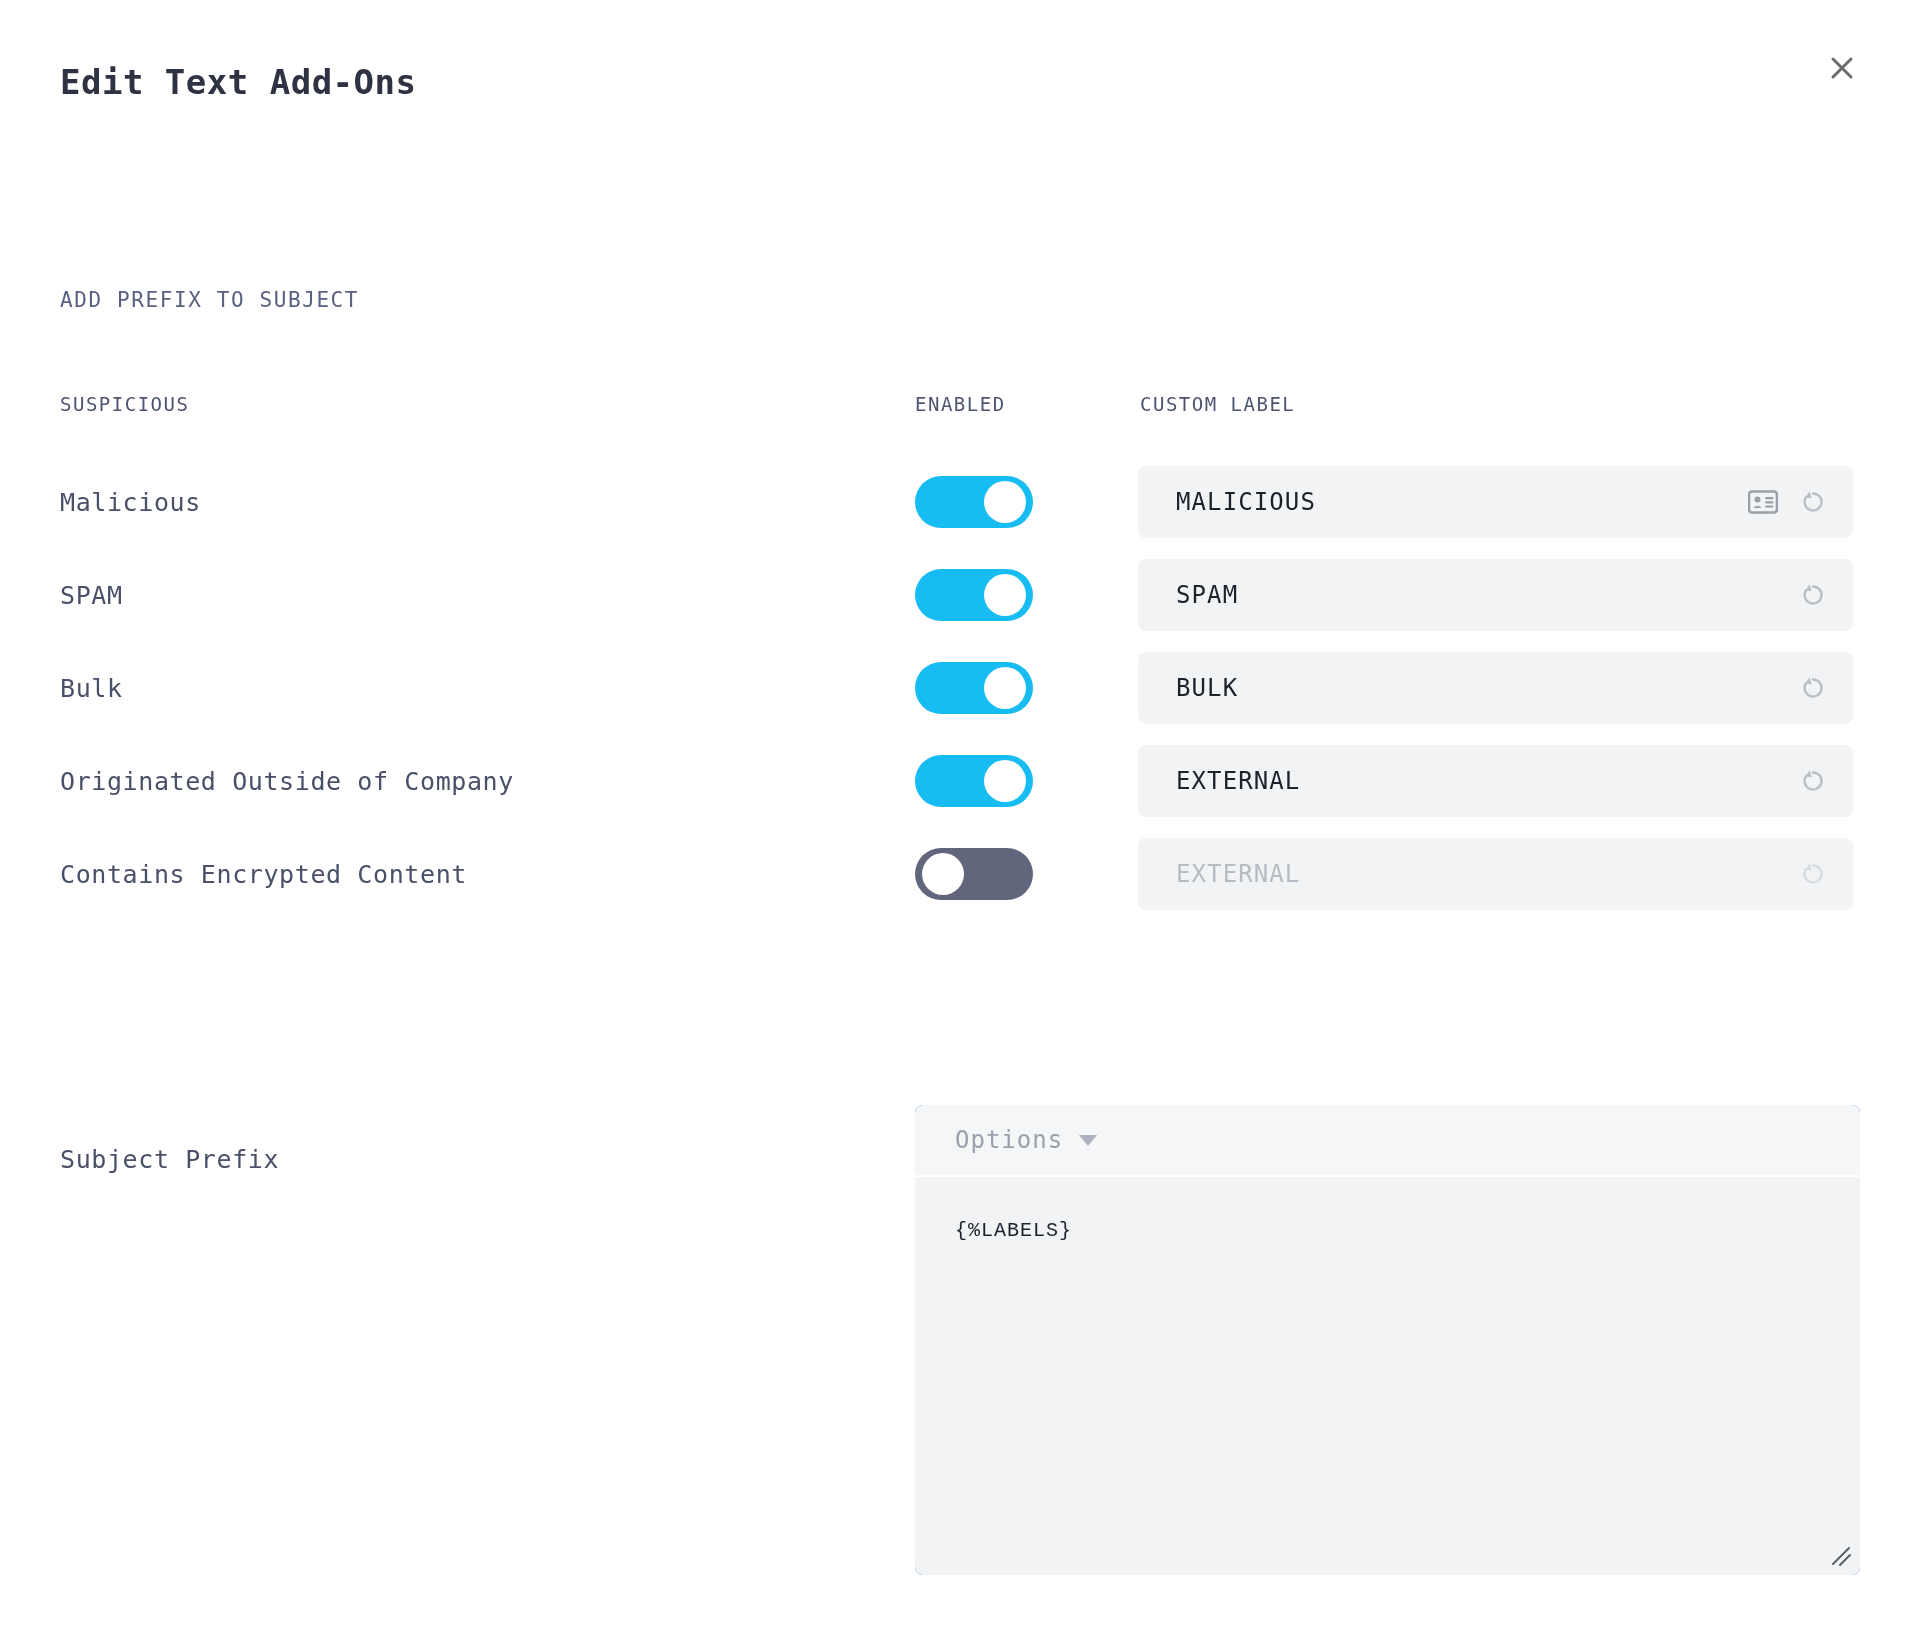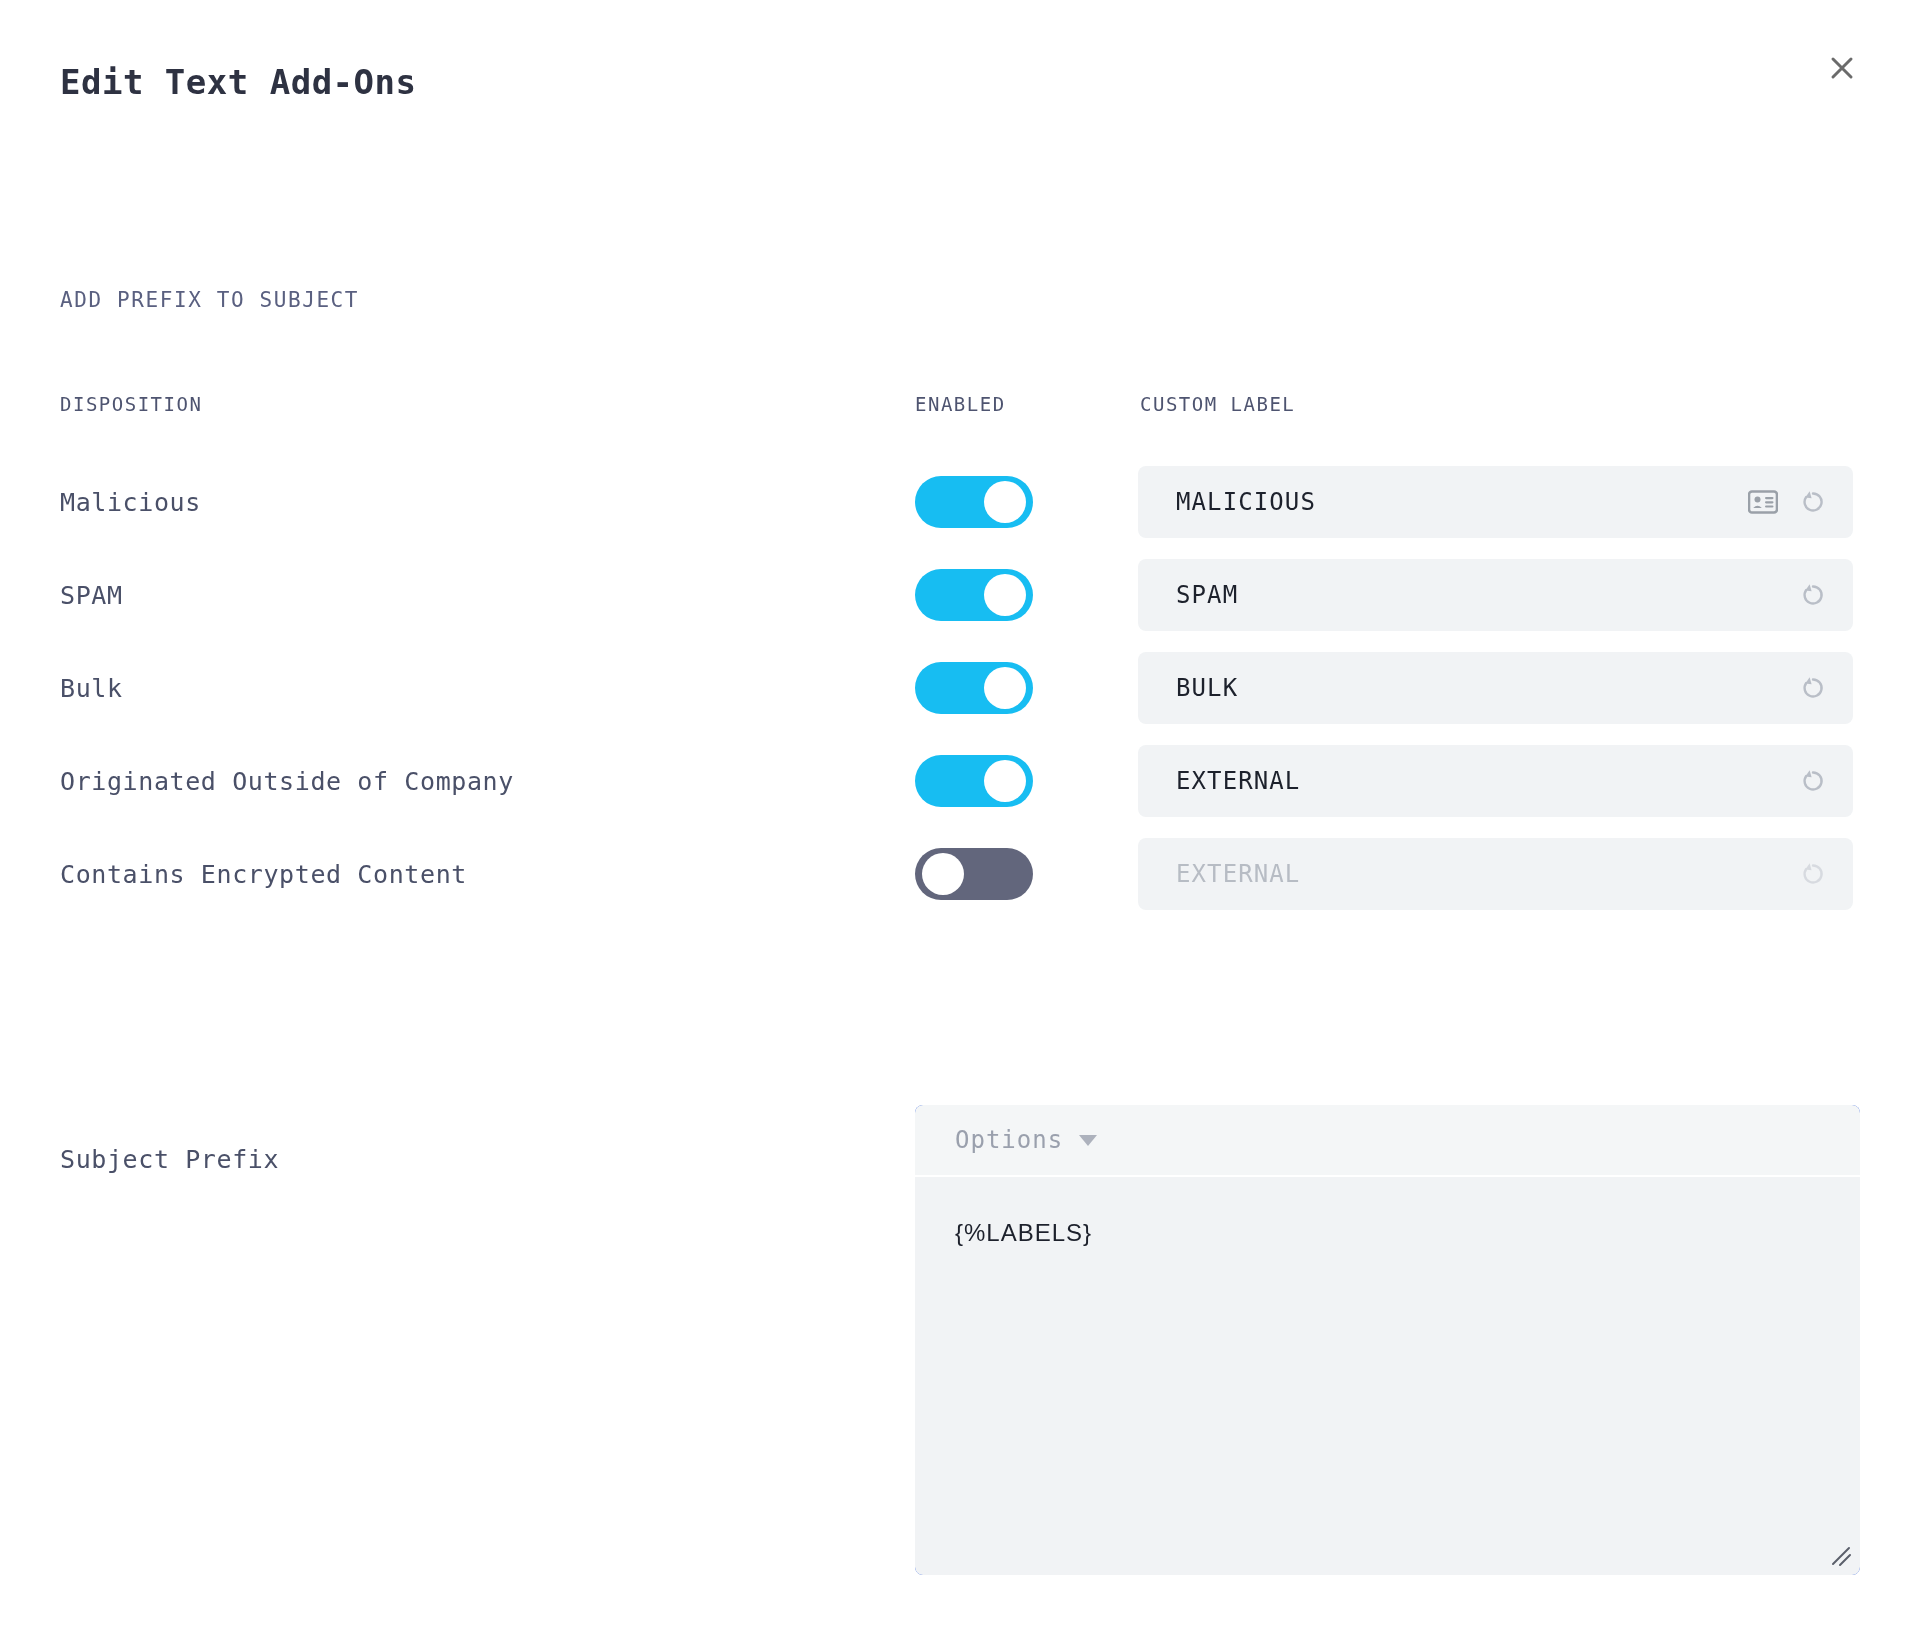--- a/index.html
+++ b/index.html
@@ -216,24 +216,24 @@
     border-top: 11px solid #adb2bd;
   }
 
   .editor-body {
     position: relative;
     height: 398px;
     background: #f1f3f5;
     padding: 42px 40px 0 40px;
   }
   .editor-content {
-    font-size: 24px;
+    font-size: 20px;
     letter-spacing: 1px;
     color: #1d212c;
-    font-family: Liberation Sans, sans-serif;
+    font-family: Liberation Mono, monospace;
     white-space: pre-wrap;
     outline: none;
   }
   .resize-grip {
     position: absolute;
     right: 6px;
     bottom: 6px;
     width: 26px;
     height: 26px;
     cursor: nwse-resize;
@@ -249,21 +249,21 @@
   <button class="close-button">
     <span>
       <svg width="30" height="30" viewBox="0 0 30 30" aria-hidden="true">
         <path d="M6 6 L24 24 M24 6 L6 24" stroke="#6b6b6b" stroke-width="3" stroke-linecap="round" fill="none"></path>
       </svg>
     </span>
   </button>
 
   <div class="section-title">ADD PREFIX TO SUBJECT</div>
 
-  <div class="col-head disposition">DISPOSITION</div>
+  <div class="col-head disposition">SUSPICIOUS</div>
   <div class="col-head enabled">ENABLED</div>
   <div class="col-head custom">CUSTOM LABEL</div>
 
   <div class="rows" id="rows-container">
       <div class="row">
         <div class="row-label">Malicious</div>
         <button class="toggle">
           <span class="knob"></span>
         </button>
         <div class="label-field">

